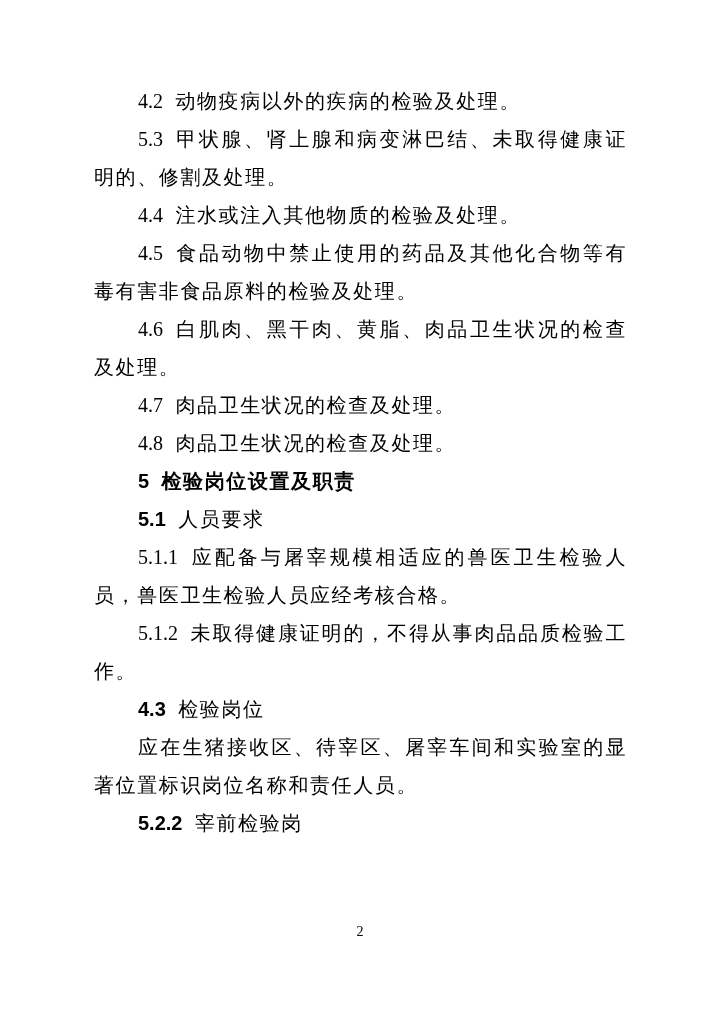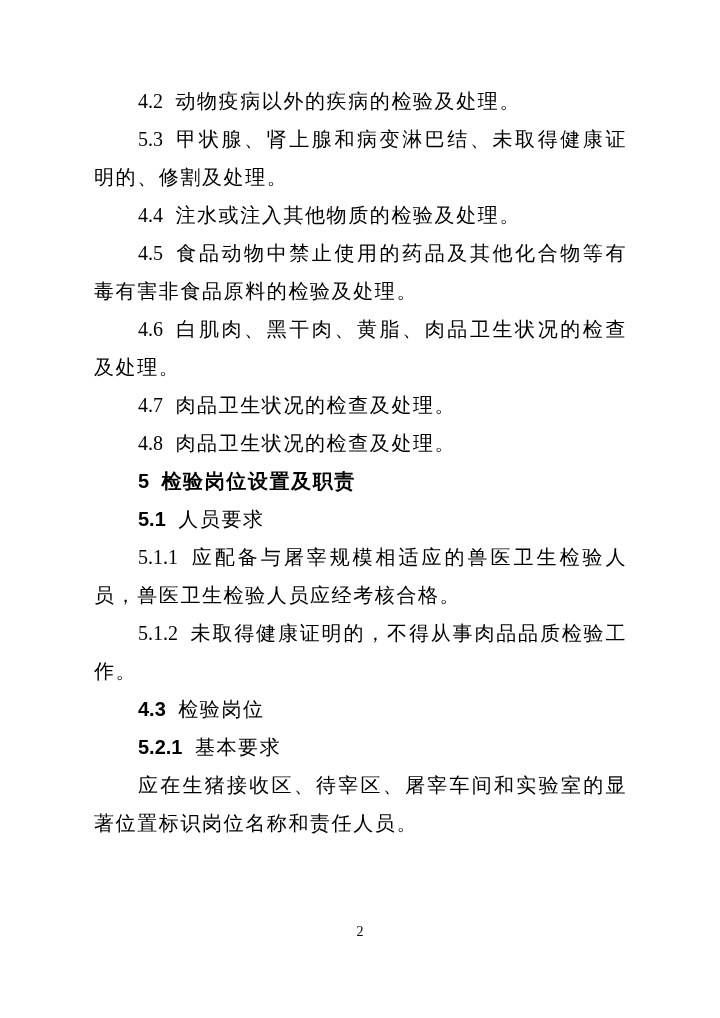--- a/index.html
+++ b/index.html
@@ -77,17 +77,17 @@
       <p class="para body"><span class="num">4.4</span><span class="txt">注水或注入其他物质的检验及处理。</span></p>
       <p class="para body"><span class="num">4.5</span><span class="txt">食品动物中禁止使用的药品及其他化合物等有毒有害非食品原料的检验及处理。</span></p>
       <p class="para body"><span class="num">4.6</span><span class="txt">白肌肉、黑干肉、黄脂、肉品卫生状况的检查及处理。</span></p>
       <p class="para body"><span class="num">4.7</span><span class="txt">肉品卫生状况的检查及处理。</span></p>
       <p class="para body"><span class="num">4.8</span><span class="txt">肉品卫生状况的检查及处理。</span></p>
       <p class="para h1"><span class="num">5</span><span class="txt">检验岗位设置及职责</span></p>
       <p class="para h2"><span class="num">5.1</span><span class="txt">人员要求</span></p>
       <p class="para body"><span class="num">5.1.1</span><span class="txt">应配备与屠宰规模相适应的兽医卫生检验人员，兽医卫生检验人员应经考核合格。</span></p>
       <p class="para body"><span class="num">5.1.2</span><span class="txt">未取得健康证明的，不得从事肉品品质检验工作。</span></p>
       <p class="para h2"><span class="num">4.3</span><span class="txt">检验岗位</span></p>
-      <p class="para h3"><span class="num">5.2.1</span><span class="txt">基本要求</span></p>
       <p class="para body"><span class="txt">应在生猪接收区、待宰区、屠宰车间和实验室的显著位置标识岗位名称和责任人员。</span></p>
+      <p class="para h3"><span class="num">5.2.2</span><span class="txt">宰前检验岗</span></p>
     </div>
   <div class="page-number">2</div>
 </div>
 
 </body></html>

